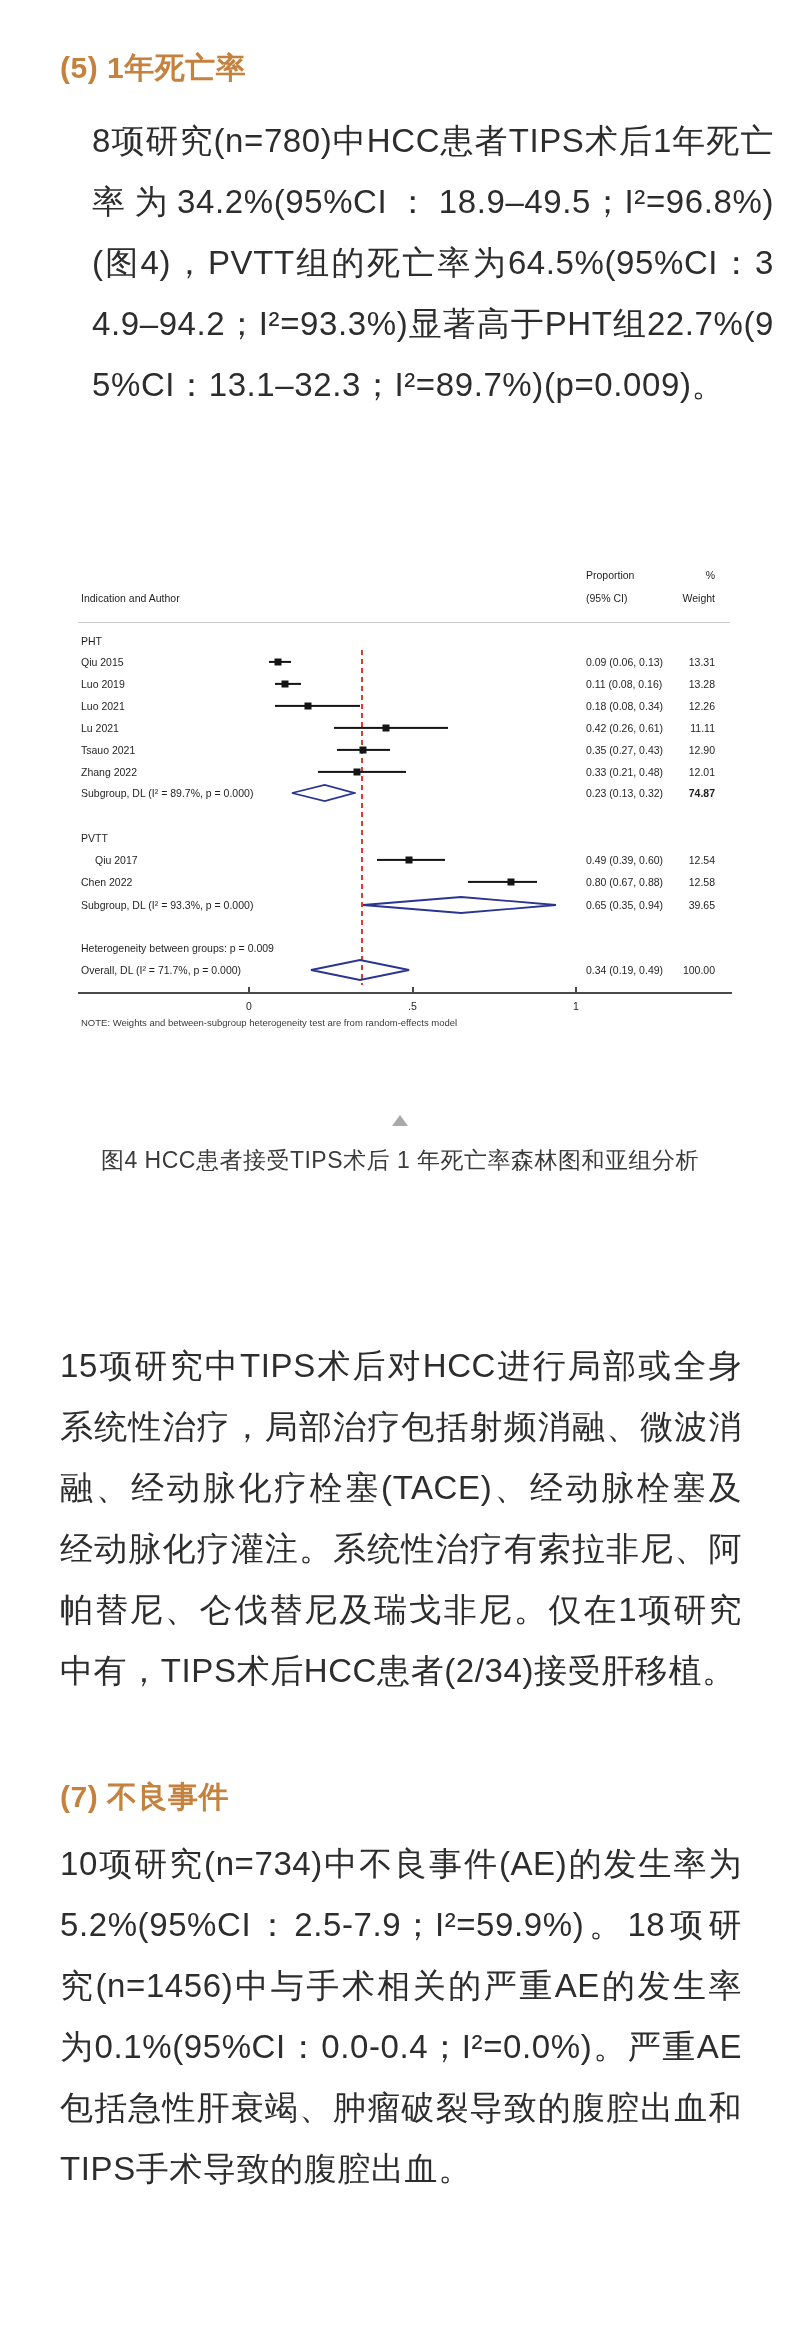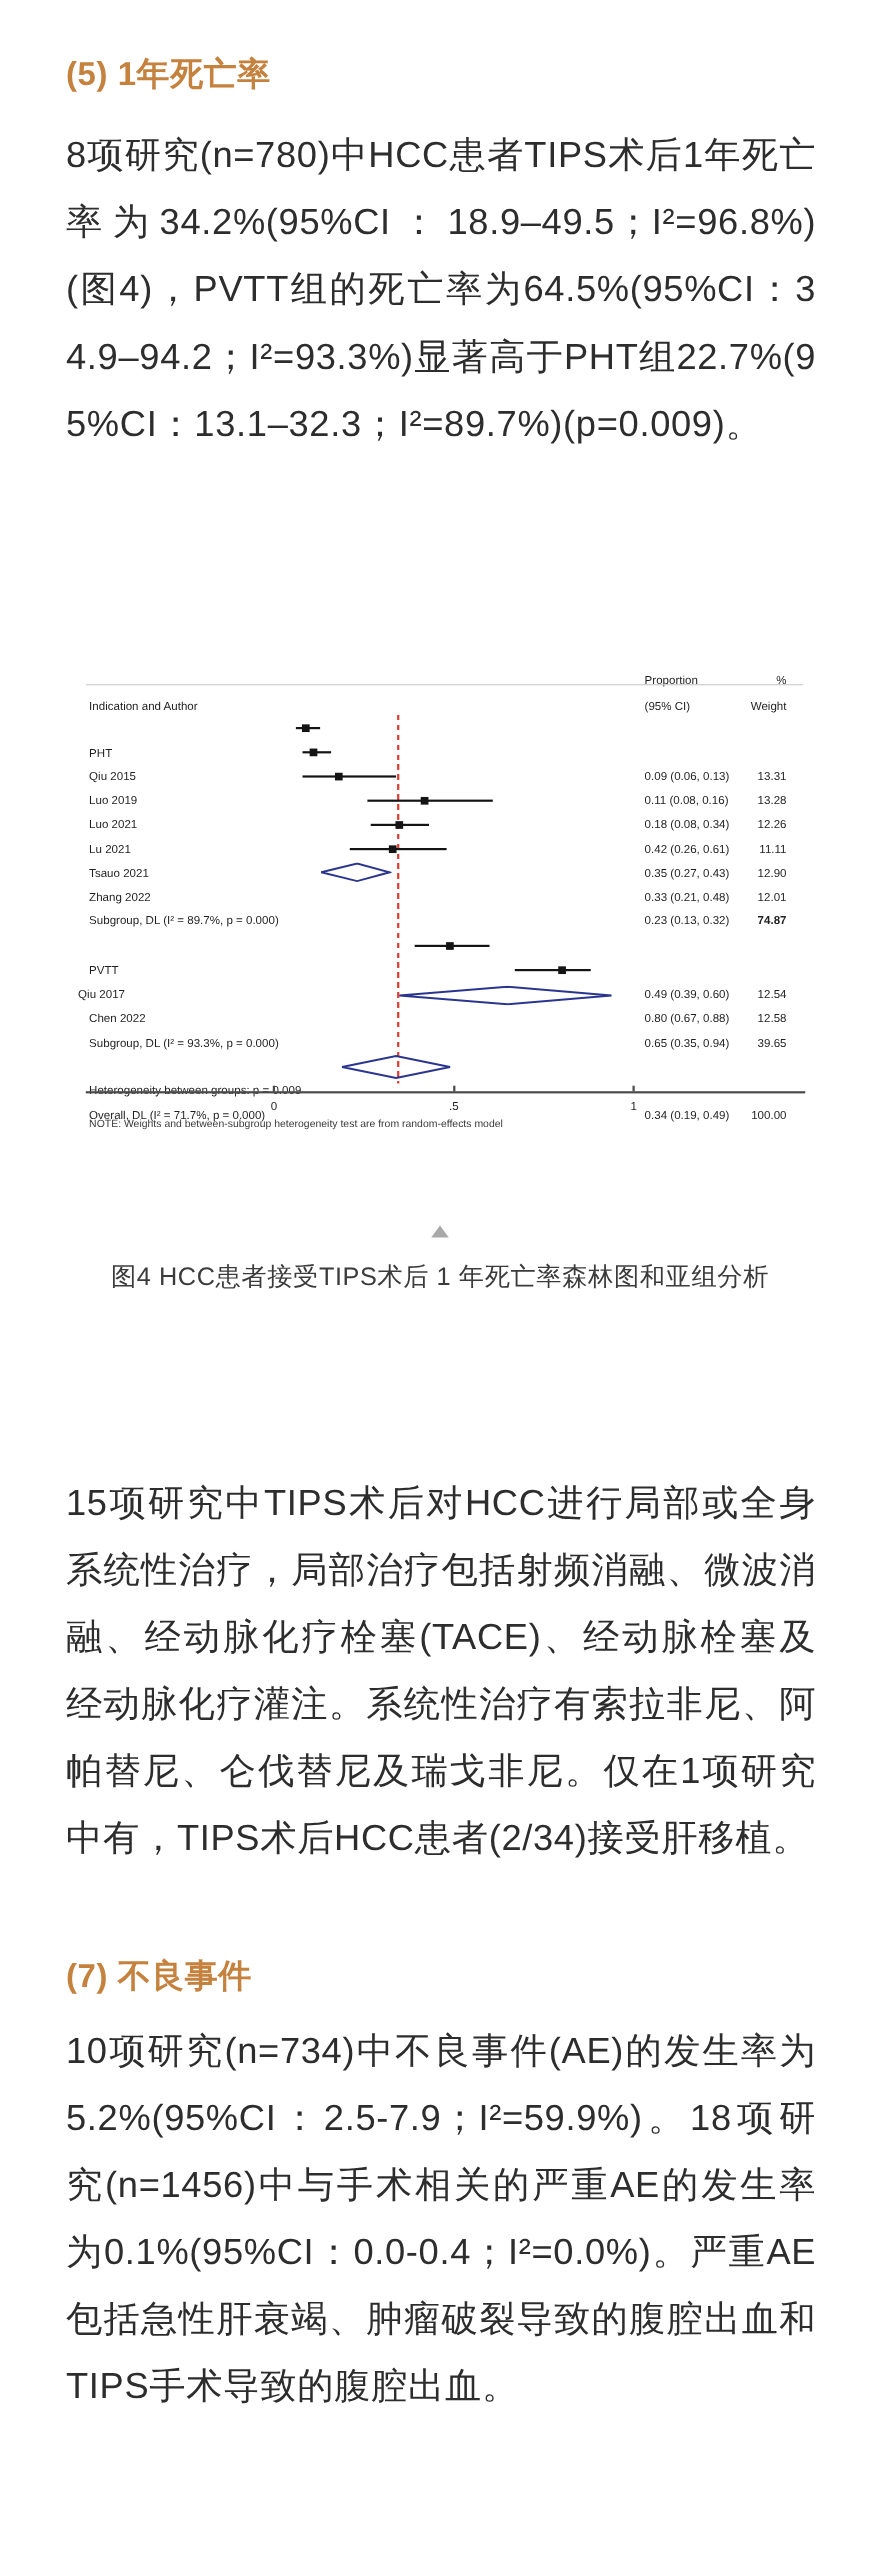--- a/index.html
+++ b/index.html
@@ -5,21 +5,21 @@
   html,body{margin:0;padding:0;background:#ffffff;}
   .page{position:relative;width:800px;height:2337px;background:#ffffff;overflow:hidden;
         font-family:"Liberation Sans","DejaVu Sans",sans-serif;}
   .sec-heading{position:absolute;left:60px;width:680px;font-size:30px;line-height:44px;
         font-weight:bold;color:#c5823e;letter-spacing:0.5px;}
   .body-para{position:absolute;left:60px;width:682px;font-size:33px;line-height:61px;
         color:#2d2d2d;text-align:justify;letter-spacing:0.6px;word-break:break-all;}
   
   .figure-layer{position:absolute;left:0;top:555px;width:800px;height:480px;background:#fff;}
   .f-txt{position:absolute;font-size:10.5px;color:#1f1f1f;white-space:nowrap;
-        transform:translateY(-50%);margin-top:44px;}
+        transform:translateY(-50%);}
   .f-right{text-align:right;}
   .f-head{color:#1f1f1f;}
   .f-divider{position:absolute;left:78px;top:67px;width:652px;height:1px;background:#c9c9c9;}
   .f-axis{position:absolute;left:78px;top:437px;width:654px;height:2px;background:#4a4a4a;}
   .f-tick{position:absolute;width:2px;height:5px;background:#4a4a4a;top:432px;transform:translateX(-50%);}
   .f-ticklab{position:absolute;top:445px;font-size:10.5px;color:#1f1f1f;transform:translateX(-50%);}
   .f-note{position:absolute;left:81px;top:467px;font-size:9.5px;color:#3a3a3a;
         transform:translateY(-50%);white-space:nowrap;}
   .f-refline{position:absolute;width:2px;
         background:repeating-linear-gradient(180deg,#e23b2e 0 5px,rgba(0,0,0,0) 5px 9px);}
@@ -32,21 +32,21 @@
         border-right:8px solid transparent;border-bottom:11px solid #a9a9a9;}
   .fig-caption{position:absolute;left:0;top:1140px;width:800px;text-align:center;
         font-size:23px;line-height:40px;color:#3b3b3b;letter-spacing:0.5px;}
 </style>
 </head>
 <body>
 
 <div class="page">
 
   <div class="sec-heading" style="top:46px;">(5) 1年死亡率</div>
-  <div class="body-para" style="top:110px;">8项研究(n=780)中HCC患者TIPS术后1年死亡率为34.2%(95%CI：18.9–49.5；I²=96.8%)(图4)，PVTT组的死亡率为64.5%(95%CI：34.9–94.2；I²=93.3%)显著高于PHT组22.7%(95%CI：13.1–32.3；I²=89.7%)(p=0.009)。</div>
+  <div class="body-para" style="top:110px;margin-left:32px;">8项研究(n=780)中HCC患者TIPS术后1年死亡率为34.2%(95%CI：18.9–49.5；I²=96.8%)(图4)，PVTT组的死亡率为64.5%(95%CI：34.9–94.2；I²=93.3%)显著高于PHT组22.7%(95%CI：13.1–32.3；I²=89.7%)(p=0.009)。</div>
 
   <div class="figure-layer">
     <div class="f-txt f-head" style="left:81px;top:43px;">Indication and Author</div>
     <div class="f-txt f-head" style="left:586px;top:20px;">Proportion</div>
     <div class="f-txt f-head" style="left:586px;top:43px;">(95% CI)</div>
     <div class="f-txt f-head f-right" style="right:85px;top:20px;">%</div>
     <div class="f-txt f-head f-right" style="right:85px;top:43px;">Weight</div>
     <div class="f-divider"></div>
 
     <div class="f-refline" style="left:361px;top:95px;height:335px;"></div>
@@ -83,21 +83,21 @@
         <div class="f-txt f-right" style="right: 85px; top: 217px; left: auto; width: 50px;">12.01</div>
         <div class="f-ci" style="left: 317.67px; top: 217px; width: 88.29px;"></div>
         <div class="f-sq" style="left: 356.91px; top: 217px;"></div>
         <div class="f-txt" style="left: 81px; top: 238px;">Subgroup, DL (I² = 89.7%, p = 0.000)</div>
         <div class="f-txt" style="left: 586px; top: 238px;">0.23 (0.13, 0.32)</div>
         <div class="f-txt f-right" style="right: 85px; top: 238px; left: auto; width: 50px; font-weight: bold;">74.87</div>
         <div class="f-diamond" style="left: 289.51px; top: 238px; width: 66.13px; height: 18px;"><svg width="66.13" height="18">
             <polygon points="2,9 34.700000000000045,1 64.13,9 34.700000000000045,17" fill="none" stroke="#2a3590" stroke-width="1.8"></polygon>
           </svg></div>
         <div class="f-txt" style="left: 81px; top: 283px;">PVTT</div>
-        <div class="f-txt" style="left: 71px; top: 305px;">Qiu 2017</div>
+        <div class="f-txt" style="left: 95px; top: 305px;">Qiu 2017</div>
         <div class="f-txt" style="left: 586px; top: 305px;">0.49 (0.39, 0.60)</div>
         <div class="f-txt f-right" style="right: 85px; top: 305px; left: auto; width: 50px;">12.54</div>
         <div class="f-ci" style="left: 376.53px; top: 305px; width: 68.67px;"></div>
         <div class="f-sq" style="left: 409.23px; top: 305px;"></div>
         <div class="f-txt" style="left: 81px; top: 327px;">Chen 2022</div>
         <div class="f-txt" style="left: 586px; top: 327px;">0.80 (0.67, 0.88)</div>
         <div class="f-txt f-right" style="right: 85px; top: 327px; left: auto; width: 50px;">12.58</div>
         <div class="f-ci" style="left: 468.09px; top: 327px; width: 68.67px;"></div>
         <div class="f-sq" style="left: 510.6px; top: 327px;"></div>
         <div class="f-txt" style="left: 81px; top: 350px;">Subgroup, DL (I² = 93.3%, p = 0.000)</div>

